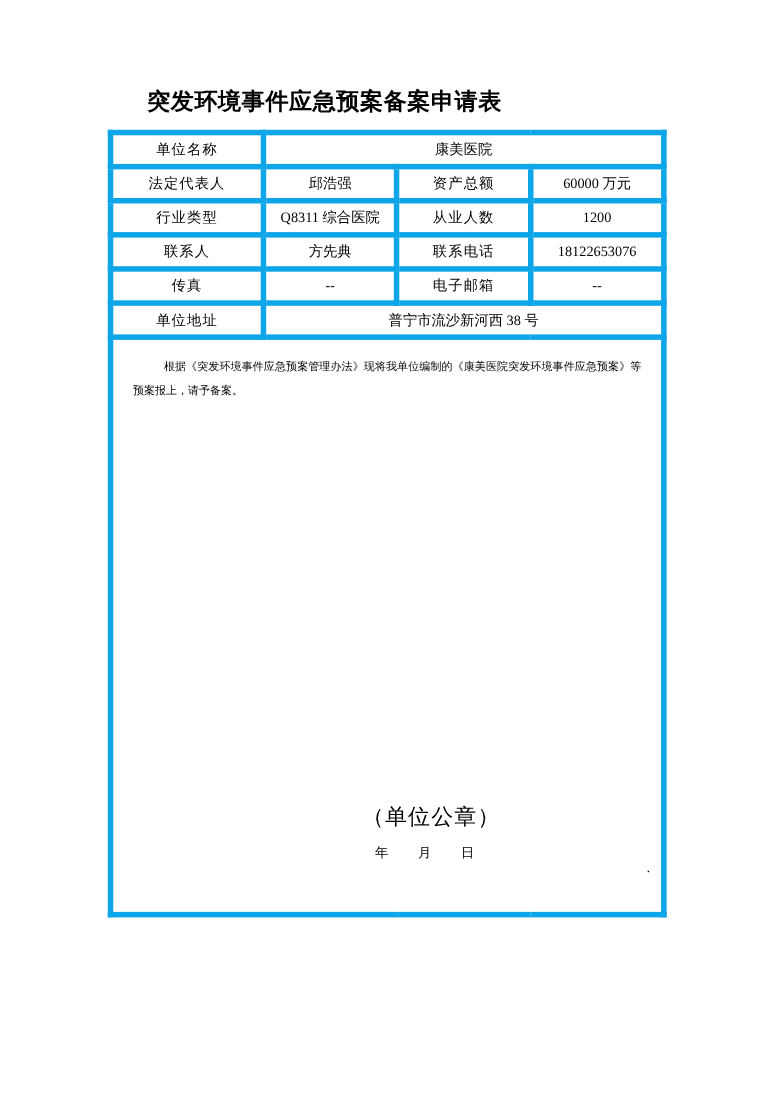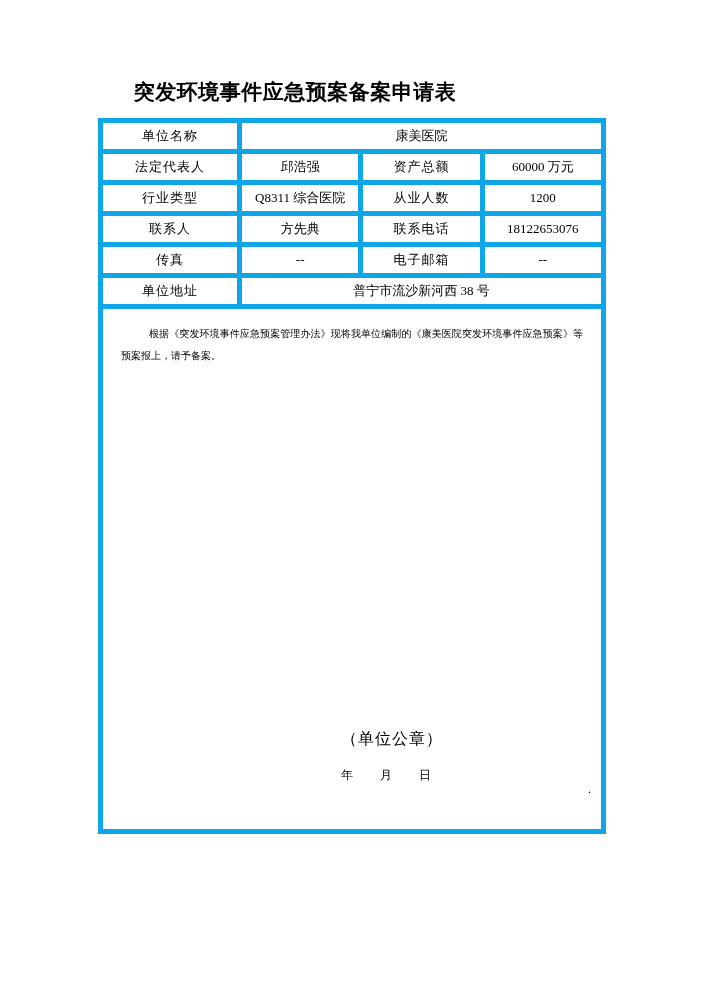--- a/index.html
+++ b/index.html
@@ -78,21 +78,21 @@
     line-height: 22px;
     text-indent: 28px;
     text-align: justify;
   }
   .seal-line {
     position: absolute;
     top: 420px;
     left: 0;
     width: 100%;
     text-align: center;
-    font-size: 16px;
+    font-size: 20px;
     padding-left: 80px;
     box-sizing: border-box;
     letter-spacing: 1px;
   }
   .date-line {
     position: absolute;
     top: 458px;
     left: 0;
     width: 100%;
     text-align: center;

